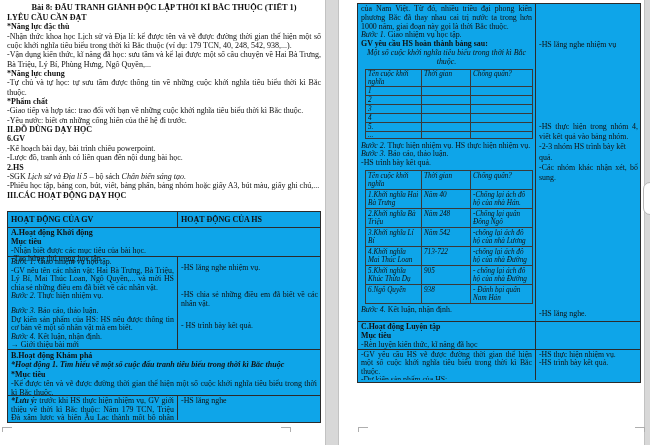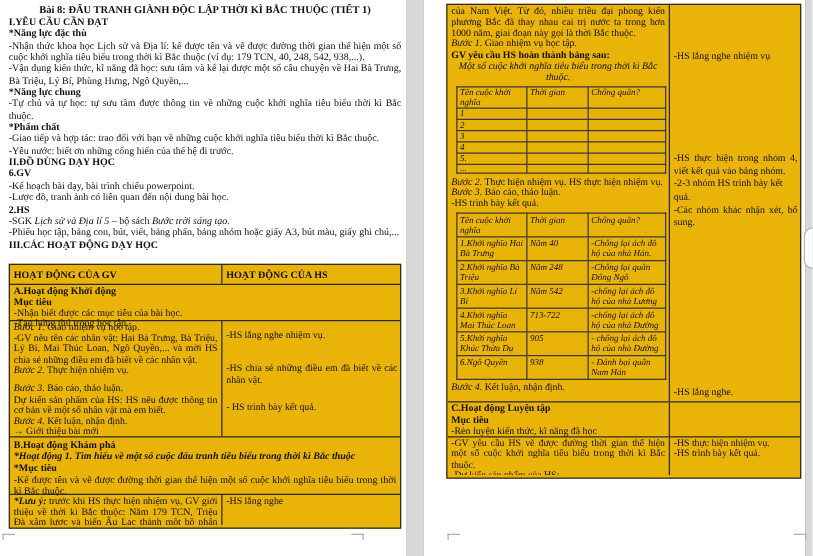--- a/index.html
+++ b/index.html
@@ -19,21 +19,21 @@
   .i  { font-style:italic; }
   .bi { font-weight:bold; font-style:italic; }
   .c  { text-align:center; }
   .j  { text-align:justify; }
 
   
   .p1top { position:absolute; left:7px; top:3px; width:314px; height:208px; overflow:hidden; z-index:1; }
   .p1top .title { font-size:8.4px; line-height:10px; text-align:center; font-weight:bold; }
 
   
-  .bigtbl { position:absolute; background:#eab308; border:1px solid #2b2b2b; z-index:2; }
+  .bigtbl { position:absolute; background:#0ea5e9; border:1px solid #2b2b2b; z-index:2; }
   #tbl-p1 { left:7px; top:211px; width:314px; height:212px; overflow:hidden; }
   #tbl-p2 { left:18px; top:3px; width:284px; height:380px; overflow:hidden; }
   .row { display:flex; border-top:1px solid #2b2b2b; }
   .row:first-child { border-top:none; }
   .cell { padding:1px 3px 0 3px; overflow:hidden; }
   .cl { border-right:1px solid #2b2b2b; }
   .rel { position:relative; }
   .abs { position:absolute; left:3px; right:2px; }
 
   
@@ -90,21 +90,21 @@
     <div class="t b">*Năng lực chung</div>
     <div class="t j">-Tự chủ và tự học: tự sưu tầm được thông tin về những cuộc khởi nghĩa tiêu biểu thời kì Bắc thuộc.</div>
     <div class="t b">*Phẩm chất</div>
     <div class="t j">-Giao tiếp và hợp tác: trao đổi với bạn về những cuộc khởi nghĩa tiêu biểu thời kì Bắc thuộc.</div>
     <div class="t">-Yêu nước: biết ơn những cống hiến của thế hệ đi trước.</div>
     <div class="t b">II.ĐỒ DÙNG DẠY HỌC</div>
     <div class="t b">6.GV</div>
     <div class="t">-Kế hoạch bài dạy, bài trình chiếu powerpoint.</div>
     <div class="t">-Lược đồ, tranh ảnh có liên quan đến nội dung bài học.</div>
     <div class="t b">2.HS</div>
-    <div class="t"><span>-SGK </span><span class="i">Lịch sử và Địa lí 5</span><span> – bộ sách </span><span class="i">Bước trời sáng tạo.</span></div>
+    <div class="t"><span>-SGK </span><span class="i">Lịch sử và Địa lí 5</span><span> – bộ sách </span><span class="i">Chân biến sáng tạo.</span></div>
     <div class="t j">-Phiếu học tập, bảng con, bút, viết, bảng phấn, bảng nhóm hoặc giấy A3, bút màu, giấy ghi chú,...</div>
     <div class="t b">III.CÁC HOẠT ĐỘNG DẠY HỌC</div>
   </div>
 
   <div id="tbl-p1" class="bigtbl">
 
     <div class="row hrow">
       <div class="cell cl">HOẠT ĐỘNG CỦA GV</div>
       <div class="cell cr">HOẠT ĐỘNG CỦA HS</div>
     </div>

